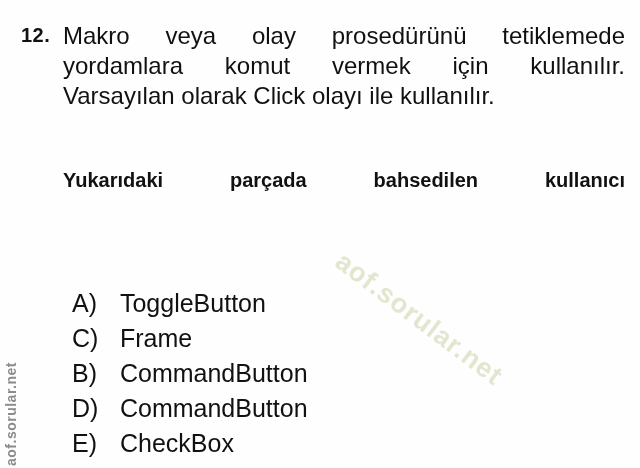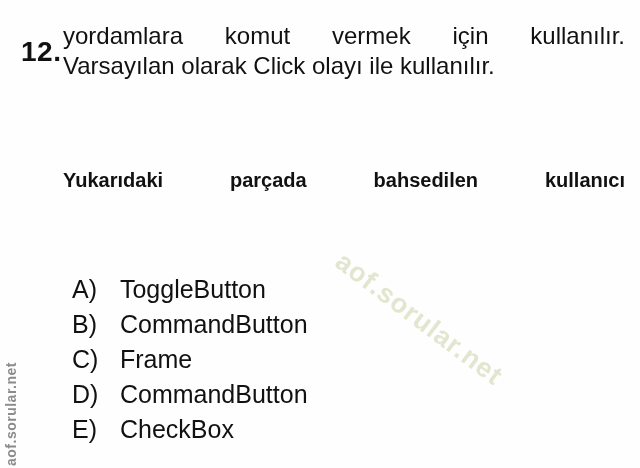--- a/index.html
+++ b/index.html
@@ -13,22 +13,22 @@
     height: 468px;
     background: #fefefe;
     overflow: hidden;
     color: #111;
   }
 
   
   .qnum {
     position: absolute;
     left: 21px;
-    top: 36px;
-    font-size: 28px;
+    top: 24px;
+    font-size: 20px;
     font-weight: bold;
     letter-spacing: 0.5px;
   }
 
   
   .body-par {
     position: absolute;
     left: 63px;
     top: 21px;
     width: 562px;
@@ -74,20 +74,21 @@
     font-size: 25px;
     white-space: nowrap;
     cursor: default;
   }
   .opt-letter {
     display: inline-block;
     width: 41px;
   }
   .opt-label {
     display: inline-block;
+    margin-top: 14px;
   }
 
   
   .wm-diagonal {
     position: absolute;
     left: 348px;
     top: 246px;
     transform: rotate(37deg);
     transform-origin: 0 0;
     font-size: 27px;
@@ -121,40 +122,41 @@
 <div class="page">
 
   <div class="wm-diagonal">aof.sorular.net</div>
   <div class="wm-vertical">aof.sorular.net</div>
 
   <div class="content">
 
     <div class="qnum">12.</div>
 
     <div class="body-par">
+      <div class="line">Makro veya olay prosedürünü tetiklemede</div>
       <div class="line">yordamlara komut vermek için kullanılır.</div>
       <div class="line last">Varsayılan olarak Click olayı ile kullanılır.</div>
     </div>
 
     <div class="prompt-par">
       <div class="line">Yukarıdaki parçada bahsedilen kullanıcı</div>
     </div>
 
     <div class="options">
       <div class="option-row">
         <span class="opt-letter">A)</span>
         <span class="opt-label">ToggleButton</span>
       </div>
       <div class="option-row">
+        <span class="opt-letter">C)</span>
+        <span class="opt-label">Frame</span>
+      </div>
+      <div class="option-row">
         <span class="opt-letter">B)</span>
         <span class="opt-label">CommandButton</span>
-      </div>
-      <div class="option-row">
-        <span class="opt-letter">C)</span>
-        <span class="opt-label">Frame</span>
       </div>
       <div class="option-row">
         <span class="opt-letter">D)</span>
         <span class="opt-label">CommandButton</span>
       </div>
       <div class="option-row">
         <span class="opt-letter">E)</span>
         <span class="opt-label">CheckBox</span>
       </div>
     </div>

